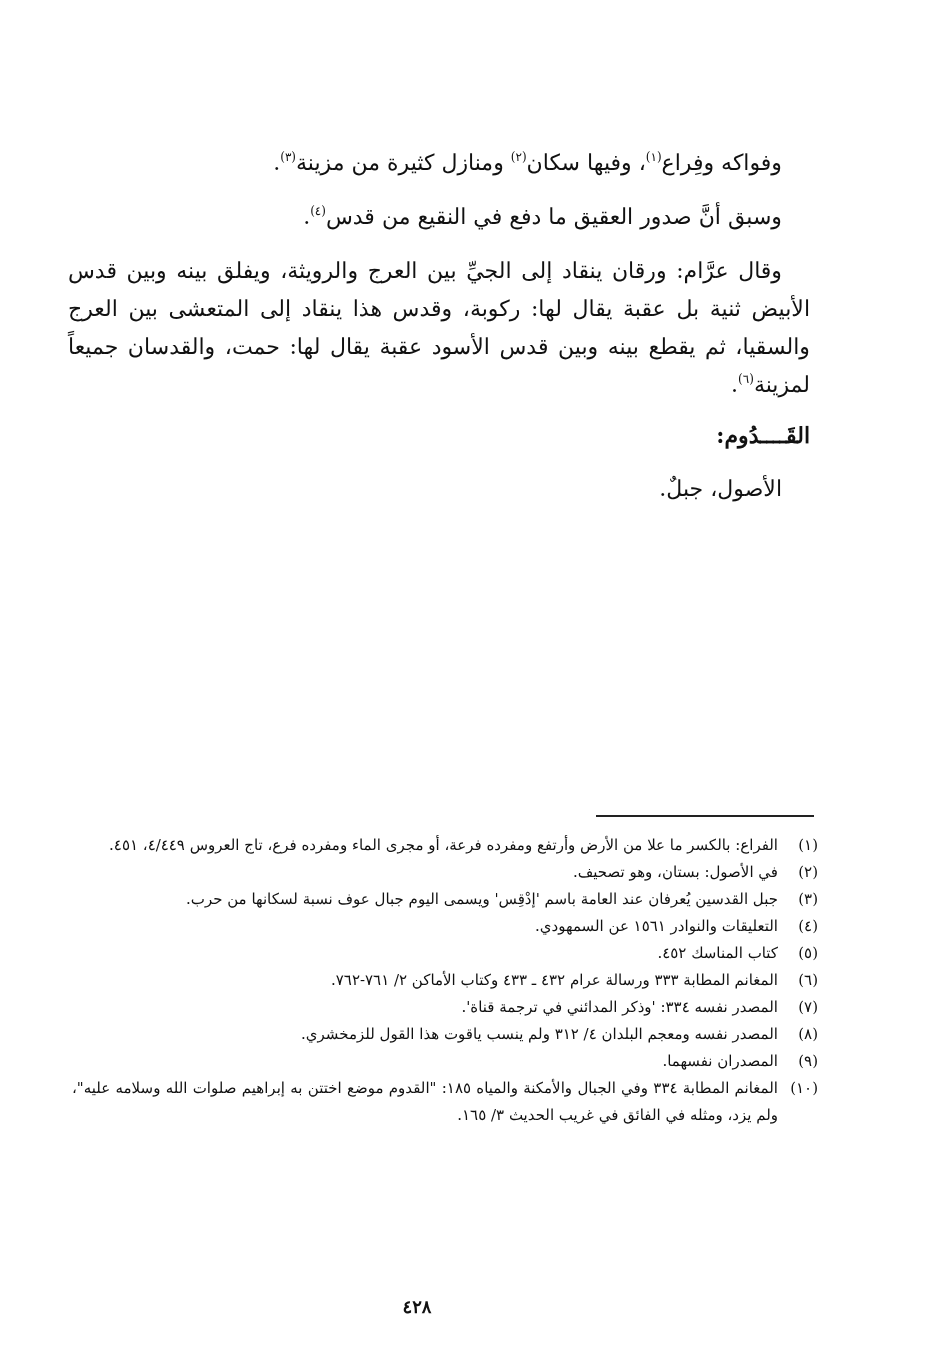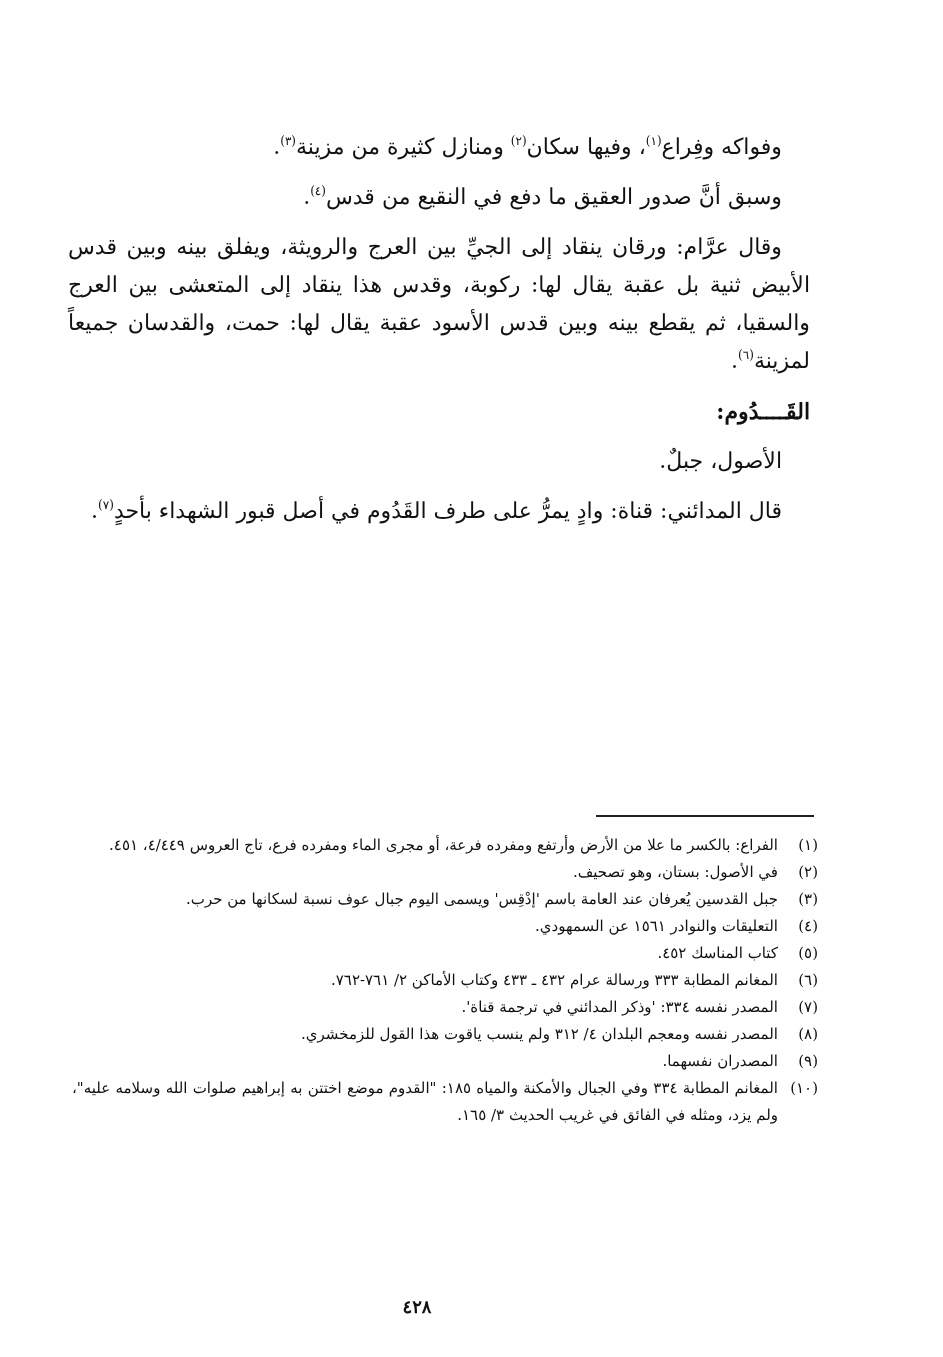--- a/index.html
+++ b/index.html
@@ -7,21 +7,21 @@
     width: 943px; height: 1357px; position: relative; overflow: hidden;
     font-family: "DejaVu Serif", "Liberation Serif", serif;
     color: #111111;
   }
   .page { position: absolute; left: 0; top: 0; width: 943px; height: 1357px; background: #fff; }
   .body-text {
     position: absolute; left: 68px; width: 742px; top: 128px;
     direction: rtl; text-align: justify;
     font-size: 22px; line-height: 38px;
   }
-  .para { margin: 0 0 12px 0; text-indent: 28px; }
+  .para { margin: 16px 0 12px 0; text-indent: 28px; }
   .heading { font-weight: bold; text-indent: 0; margin: 0 0 12px 0; }
   sup { font-size: 12px; line-height: 0; vertical-align: 9px; }
   .rule {
     position: absolute; left: 596px; top: 815px; width: 218px; height: 2px; background: #222;
   }
   .footnotes {
     position: absolute; left: 72px; width: 746px; top: 832px;
     direction: rtl; text-align: justify;
     font-size: 15px; line-height: 27px;
   }
@@ -43,21 +43,20 @@
 
     <p class="para"><span>وسبق أنَّ صدور العقيق ما دفع في النقيع من قدس</span><sup>(٤)</sup><span>.</span></p>
 
 
     <p class="para"><span>وقال عرَّام: ورقان ينقاد إلى الجيِّ بين العرج والرويثة، ويفلق بينه وبين قدس الأبيض ثنية بل عقبة يقال لها: ركوبة، وقدس هذا ينقاد إلى المتعشى بين العرج والسقيا، ثم يقطع بينه وبين قدس الأسود عقبة يقال لها: حمت، والقدسان جميعاً لمزينة</span><sup>(٦)</sup><span>.</span></p>
 
     <p class="heading">القَــــدُوم:</p>
 
     <p class="para"><span>الأصول، جبلٌ.</span></p>
 
-    <p class="para"><span>قال المدائني: قناة: وادٍ يمرُّ على طرف القَدُوم في أصل قبور الشهداء بأحدٍ</span><sup>(٧)</sup><span>.</span></p>
 
   </div>
 
   <div class="rule"></div>
 
   <div class="footnotes">
     <div class="fn">
         <span class="fn-num">(١)</span>
         <span class="fn-text">الفراع: بالكسر ما علا من الأرض وأرتفع ومفرده فرعة، أو مجرى الماء ومفرده فرع، تاج العروس ٤/٤٤٩، ٤٥١.</span>
       </div>

